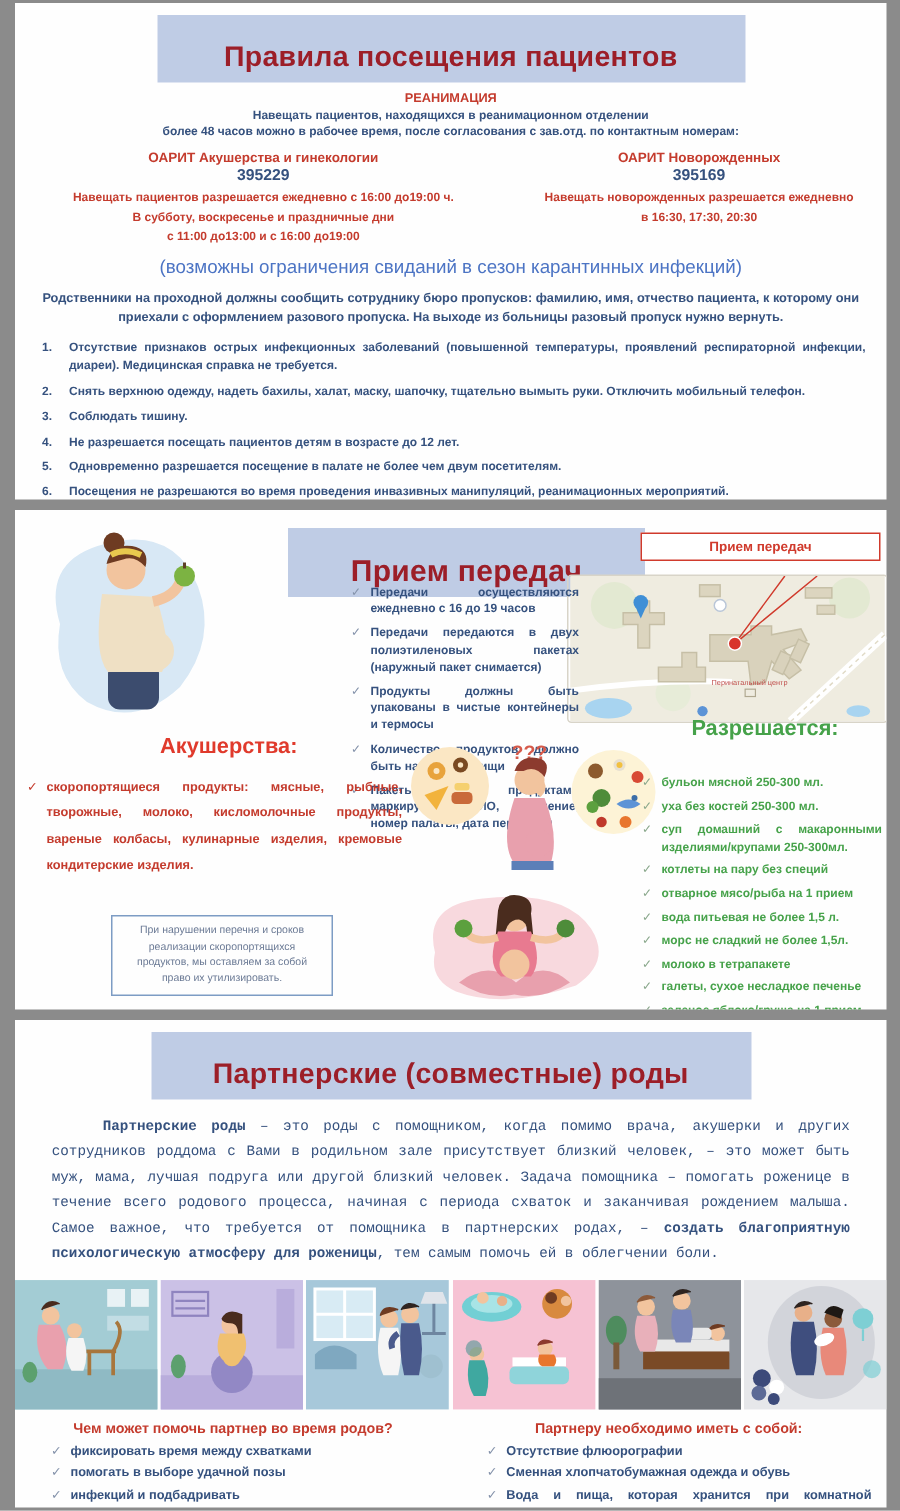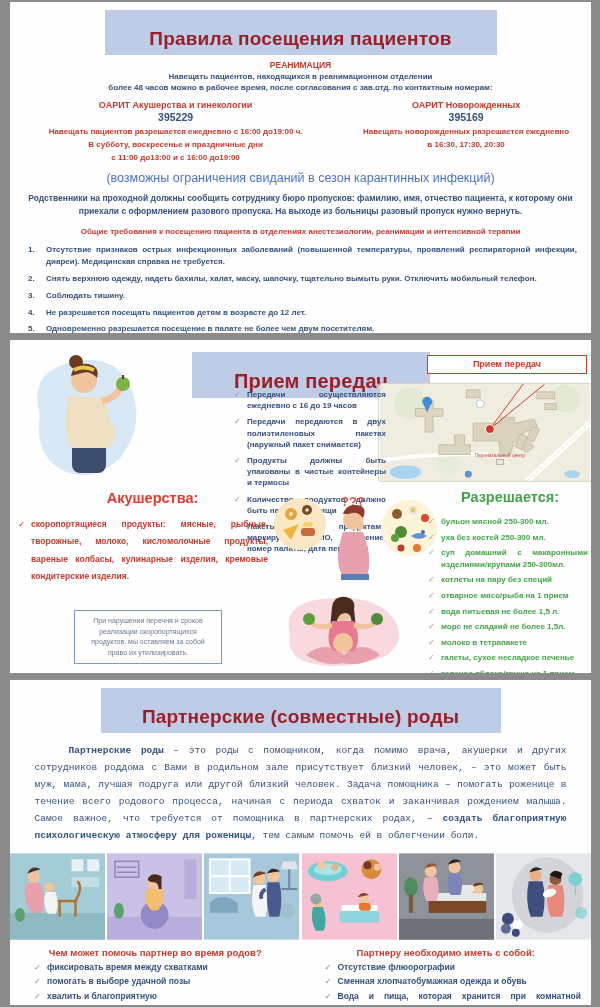--- a/index.html
+++ b/index.html
@@ -45,21 +45,21 @@
   .p2-list  { position:absolute; left:224px; top:49px; width:152px; }
   .p2-list li { color:#35517e; font-size:8px; line-height:1.4; margin-bottom:5px; text-align:justify; }
   .p2-list li::before { color:#8593ab; }
   .proh-title { position:absolute; left:15px; top:150px; width:255px; text-align:center;
                 color:#e03a2c; font-weight:bold; font-size:14.5px; }
   .proh-text  { position:absolute; left:8px; top:176px; width:250px; }
   .proh-text li { color:#c43b2d; font-size:8.5px; line-height:2.05; text-align:justify; }
   .proh-text li::before { color:#c43b2d; top:2px; }
   .warn-box { position:absolute; left:64px; top:270px; width:148px; border:1px solid #7d9cc4;
               color:#6b7a95; font-size:7px; text-align:center; padding:5px 6px; line-height:1.5; }
-  .allow-title { position:absolute; left:420px; top:149px; width:160px; text-align:center;
+  .allow-title { position:absolute; left:420px; top:138px; width:160px; text-align:center;
                  color:#46a24a; font-weight:bold; font-size:14.5px; }
   .allow-list { position:absolute; left:418px; top:176px; width:160px; }
   .allow-list li { color:#46a24a; font-size:8px; line-height:1.45; margin-bottom:4px; text-align:justify; }
   .allow-list li::before { color:#8aa88c; }
   .p2-food { position:absolute; left:263px; top:152px; }
   .p2-medit{ position:absolute; left:266px; top:245px; }
   
   #panel3 .title-bar { width:400px; font-size:19px; }
   .p3-par { color:#35517e; font-size:9.5px; line-height:1.8; text-align:justify;
             margin:9px auto 0; width:532px; text-indent:34px;font-family:Liberation Mono, monospace; }
@@ -95,21 +95,20 @@
       <div class="dept right">
         <div class="dept-name">ОАРИТ Новорожденных</div>
         <div class="dept-phone">395169</div>
         <div class="dept-line">Навещать новорожденных разрешается ежедневно</div>
         <div class="dept-line">в 16:30, 17:30, 20:30</div>
       </div>
     </div>
 
     <div class="quarantine">(возможны ограничения свиданий в сезон карантинных инфекций)</div>
     <div class="pass-note">Родственники на проходной должны сообщить сотруднику бюро пропусков: фамилию, имя, отчество пациента, к которому они приехали с оформлением разового пропуска. На выходе из больницы разовый пропуск нужно вернуть.</div>
-    <div class="req-title">Общие требования к посещению пациента в отделениях анестезиологии, реанимации и интенсивной терапии</div>
 
     <ol class="rules">
         <li><span>Отсутствие признаков острых инфекционных заболеваний (повышенной температуры, проявлений респираторной инфекции, диареи). Медицинская справка не требуется.</span></li>
         <li><span>Снять верхнюю одежду, надеть бахилы, халат, маску, шапочку, тщательно вымыть руки. Отключить мобильный телефон.</span></li>
         <li><span>Соблюдать тишину.</span></li>
         <li><span>Не разрешается посещать пациентов детям в возрасте до 12 лет.</span></li>
         <li><span>Одновременно разрешается посещение в палате не более чем двум посетителям.</span></li>
         <li><span>Посещения не разрешаются во время проведения инвазивных манипуляций, реанимационных мероприятий.</span></li>
       </ol>
   </section>
@@ -346,21 +345,21 @@
         <circle cx="86" cy="60" r="6" fill="#7ecfd4" opacity="0.7"></circle>
       </svg>
     </div>
 
     <div class="p3-cols">
       <div class="p3-col">
         <div class="p3-head">Чем может помочь партнер во время родов?</div>
         <ul class="chk">
             <li><span>фиксировать время между схватками</span></li>
             <li><span>помогать в выборе удачной позы</span></li>
-            <li><span>хвалить и благоприятную</span></li>
+            <li><span>инфекций и подбадривать</span></li>
             <li><span>«дышать» вместе с женщиной, чтобы облегчить ее состояние и сделать родовой процесс более легким и быстрым</span></li>
           </ul>
       </div>
       <div class="p3-col">
         <div class="p3-head">Партнеру необходимо иметь с собой:</div>
         <ul class="chk">
             <li><span>Отсутствие флюорографии</span></li>
             <li><span>Сменная хлопчатобумажная одежда и обувь</span></li>
             <li><span>Вода и пища, которая хранится при комнатной температуре</span></li>
           </ul>

